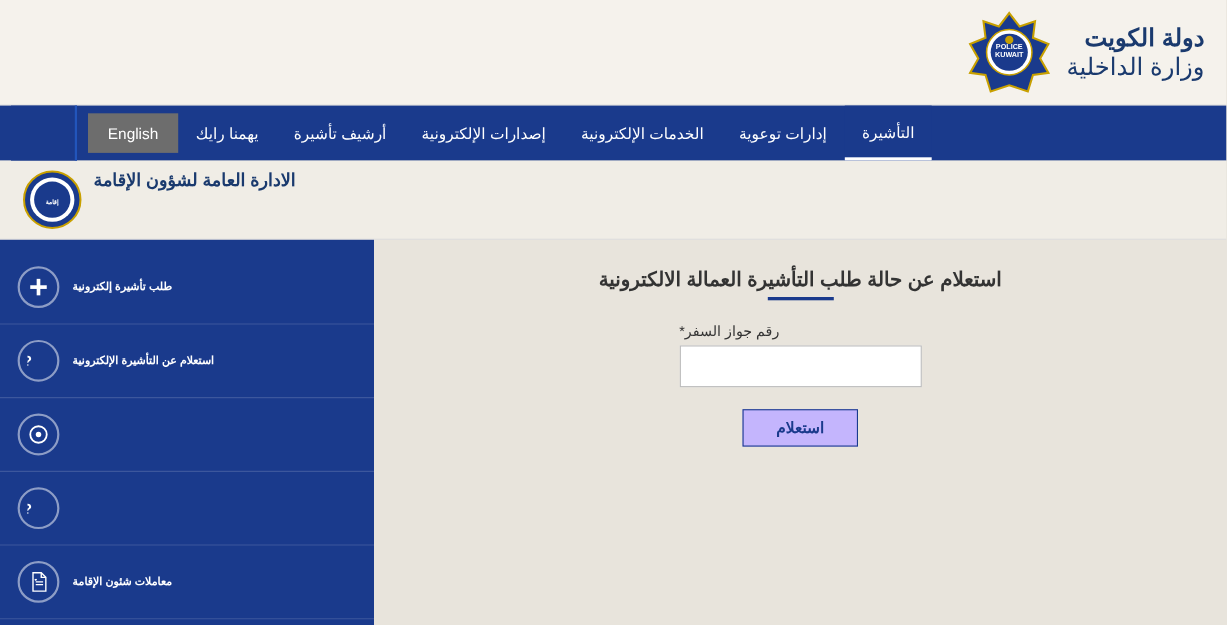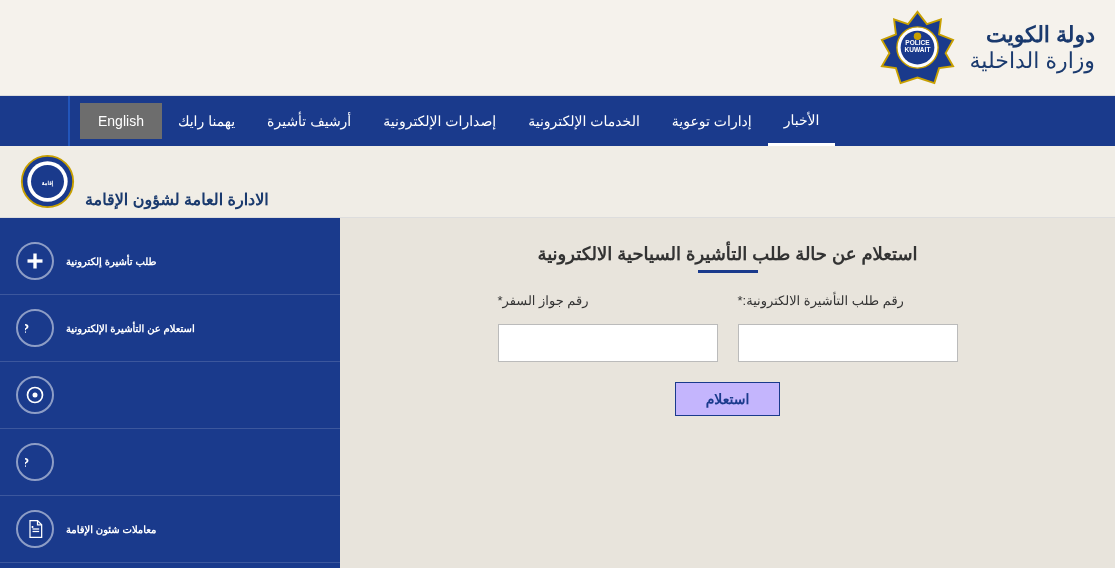--- a/index.html
+++ b/index.html
@@ -88,21 +88,21 @@
       height: 50px;
       margin-left: 0;
       border-right: 2px solid #2255bb;
     }
 
     
     .sub-header {
       background: #f0ede6;
       display: flex;
       justify-content: flex-end;
-      align-items: flex-end;
+      align-items: flex-start;
       padding: 8px 20px;
       border-bottom: 1px solid #ddd;
       gap: 10px;
     }
     .sub-header-text {
       font-size: 16px;
       font-weight: bold;
       color: #1a3a6e;
     }
     .sub-header-logo {
@@ -180,21 +180,21 @@
       display: flex;
       flex-direction: row;
       gap: 20px;
       margin-bottom: 20px;
       justify-content: center;
     }
     .form-group {
       display: flex;
       flex-direction: column;
       align-items: flex-end;
-      gap: 16px;
+      gap: 6px;
     }
     .form-label {
       font-size: 13px;
       color: #333;
       text-align: right;
     }
     .form-input {
       width: 220px;
       height: 38px;
       border: 1px solid #bbb;
@@ -232,21 +232,21 @@
     <circle cx="40" cy="40" r="22" fill="#fff" stroke="#c8a000" stroke-width="1.5"></circle>
     <circle cx="40" cy="40" r="18" fill="#1a3a8c"></circle>
     <text x="40" y="45" text-anchor="middle" fill="#fff" font-size="7" font-weight="bold">KUWAIT</text>
     <text x="40" y="37" text-anchor="middle" fill="#fff" font-size="7" font-weight="bold">POLICE</text>
     <circle cx="40" cy="28" r="4" fill="#c8a000"></circle>
   </svg>
 </div>
 
 <nav class="navbar">
   <div class="navbar-items">
-    <div class="nav-item active">الأخبار</div>
+    <div class="nav-item active">التأشيرة</div>
     <div class="nav-item">إدارات توعوية</div>
     <div class="nav-item">الخدمات الإلكترونية</div>
     <div class="nav-item">إصدارات الإلكترونية</div>
     <div class="nav-item">أرشيف تأشيرة</div>
     <div class="nav-item">يهمنا رايك</div>
   </div>
   <div class="nav-english">English</div>
   <div class="navbar-side"></div>
 </nav>
 
@@ -257,27 +257,23 @@
     <circle cx="30" cy="30" r="28" fill="#1a3a8c" stroke="#c8a000" stroke-width="2"></circle>
     <circle cx="30" cy="30" r="22" fill="#fff"></circle>
     <circle cx="30" cy="30" r="18" fill="#1a3a8c"></circle>
     <text x="30" y="34" text-anchor="middle" fill="#fff" font-size="6" font-weight="bold">إقامة</text>
   </svg>
 </div>
 
 <div class="main-content">
 
   <div class="form-area">
-    <div class="form-title">استعلام عن حالة طلب التأشيرة السياحية الالكترونية</div>
+    <div class="form-title">استعلام عن حالة طلب التأشيرة العمالة الالكترونية</div>
     <div class="form-title-underline"></div>
     <div class="form-fields">
-      <div class="form-group">
-        <label class="form-label">رقم طلب التأشيرة الالكترونية:*</label>
-        <input type="text" class="form-input" style="">
-      </div>
       <div class="form-group">
         <label class="form-label">رقم جواز السفر*</label>
         <input type="text" class="form-input" style="">
       </div>
     </div>
     <div class="form-btn-row">
       <button class="inquiry-btn">استعلام</button>
     </div>
   </div>
 

